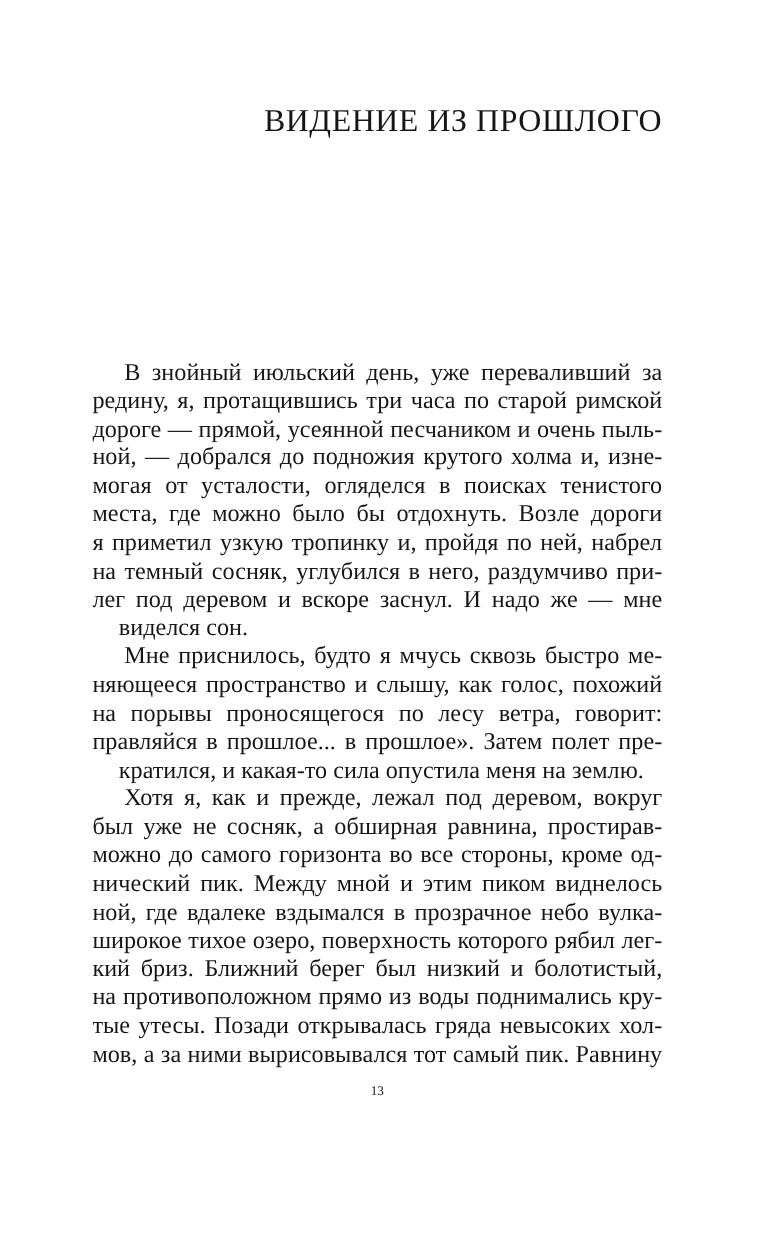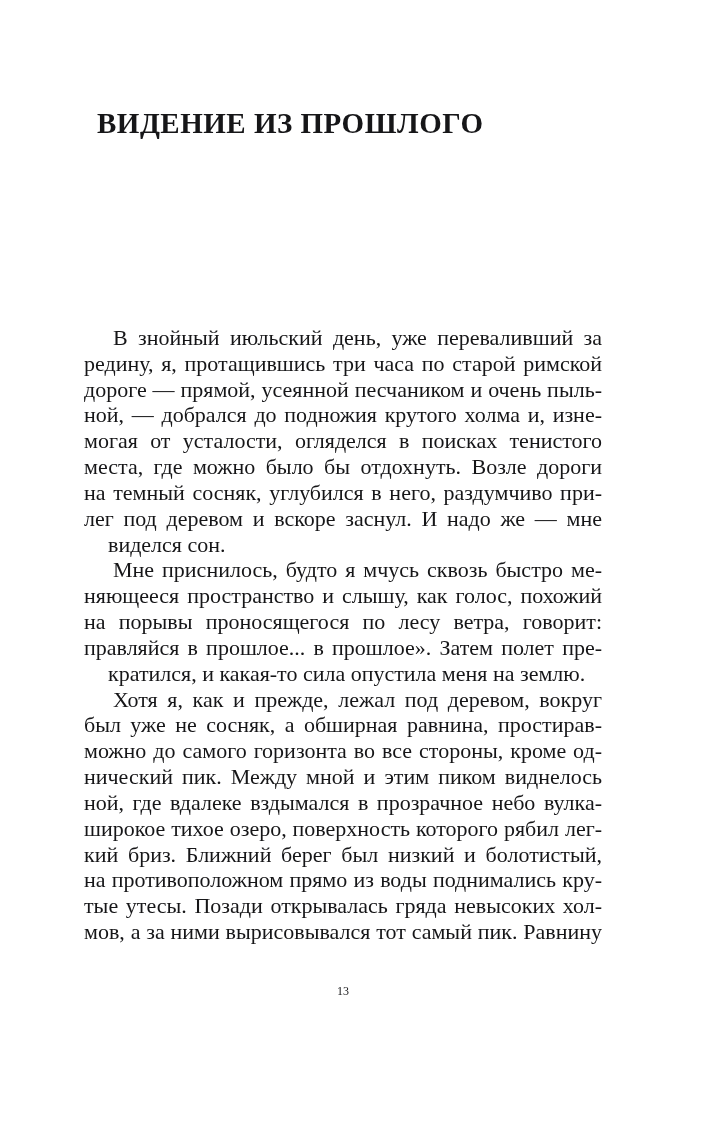--- a/index.html
+++ b/index.html
@@ -14,24 +14,24 @@
     background: #ffffff;
     font-family: "Liberation Serif", serif;
     color: #161618;
     overflow: hidden;
   }
   .chapter-title {
     position: absolute;
     left: 84px;
     top: 95px;
     width: 518px;
-    margin: 13px;
-    text-align: left;
+    margin: 0;
+    text-align: right;
     font-size: 29px;
-    font-weight: bold;
+    font-weight: normal;
     letter-spacing: 0.5px;
     line-height: 1.1;
     white-space: nowrap;
   }
   .body-text {
     position: absolute;
     left: 84px;
     top: 325px;
     width: 518px;
     font-size: 22px;
@@ -69,20 +69,21 @@
   <h1 class="chapter-title">ВИДЕНИЕ ИЗ ПРОШЛОГО</h1>
 
   <div class="body-text">
       <div class="paragraph">
         <div class="line indent">В знойный июльский день, уже переваливший за се-</div>
         <div class="line">редину, я, протащившись три часа по старой римской</div>
         <div class="line">дороге — прямой, усеянной песчаником и очень пыль-</div>
         <div class="line">ной, — добрался до подножия крутого холма и, изне-</div>
         <div class="line">могая от усталости, огляделся в поисках тенистого</div>
         <div class="line">места, где можно было бы отдохнуть. Возле дороги</div>
+        <div class="line">я приметил узкую тропинку и, пройдя по ней, набрел</div>
         <div class="line">на темный сосняк, углубился в него, раздумчиво при-</div>
         <div class="line">лег под деревом и вскоре заснул. И надо же — мне при-</div>
         <div class="line nojust">виделся сон.</div>
       </div>
       <div class="paragraph">
         <div class="line indent">Мне приснилось, будто я мчусь сквозь быстро ме-</div>
         <div class="line">няющееся пространство и слышу, как голос, похожий</div>
         <div class="line">на порывы проносящегося по лесу ветра, говорит: «От-</div>
         <div class="line">правляйся в прошлое... в прошлое». Затем полет пре-</div>
         <div class="line nojust">кратился, и какая-то сила опустила меня на землю.</div>

